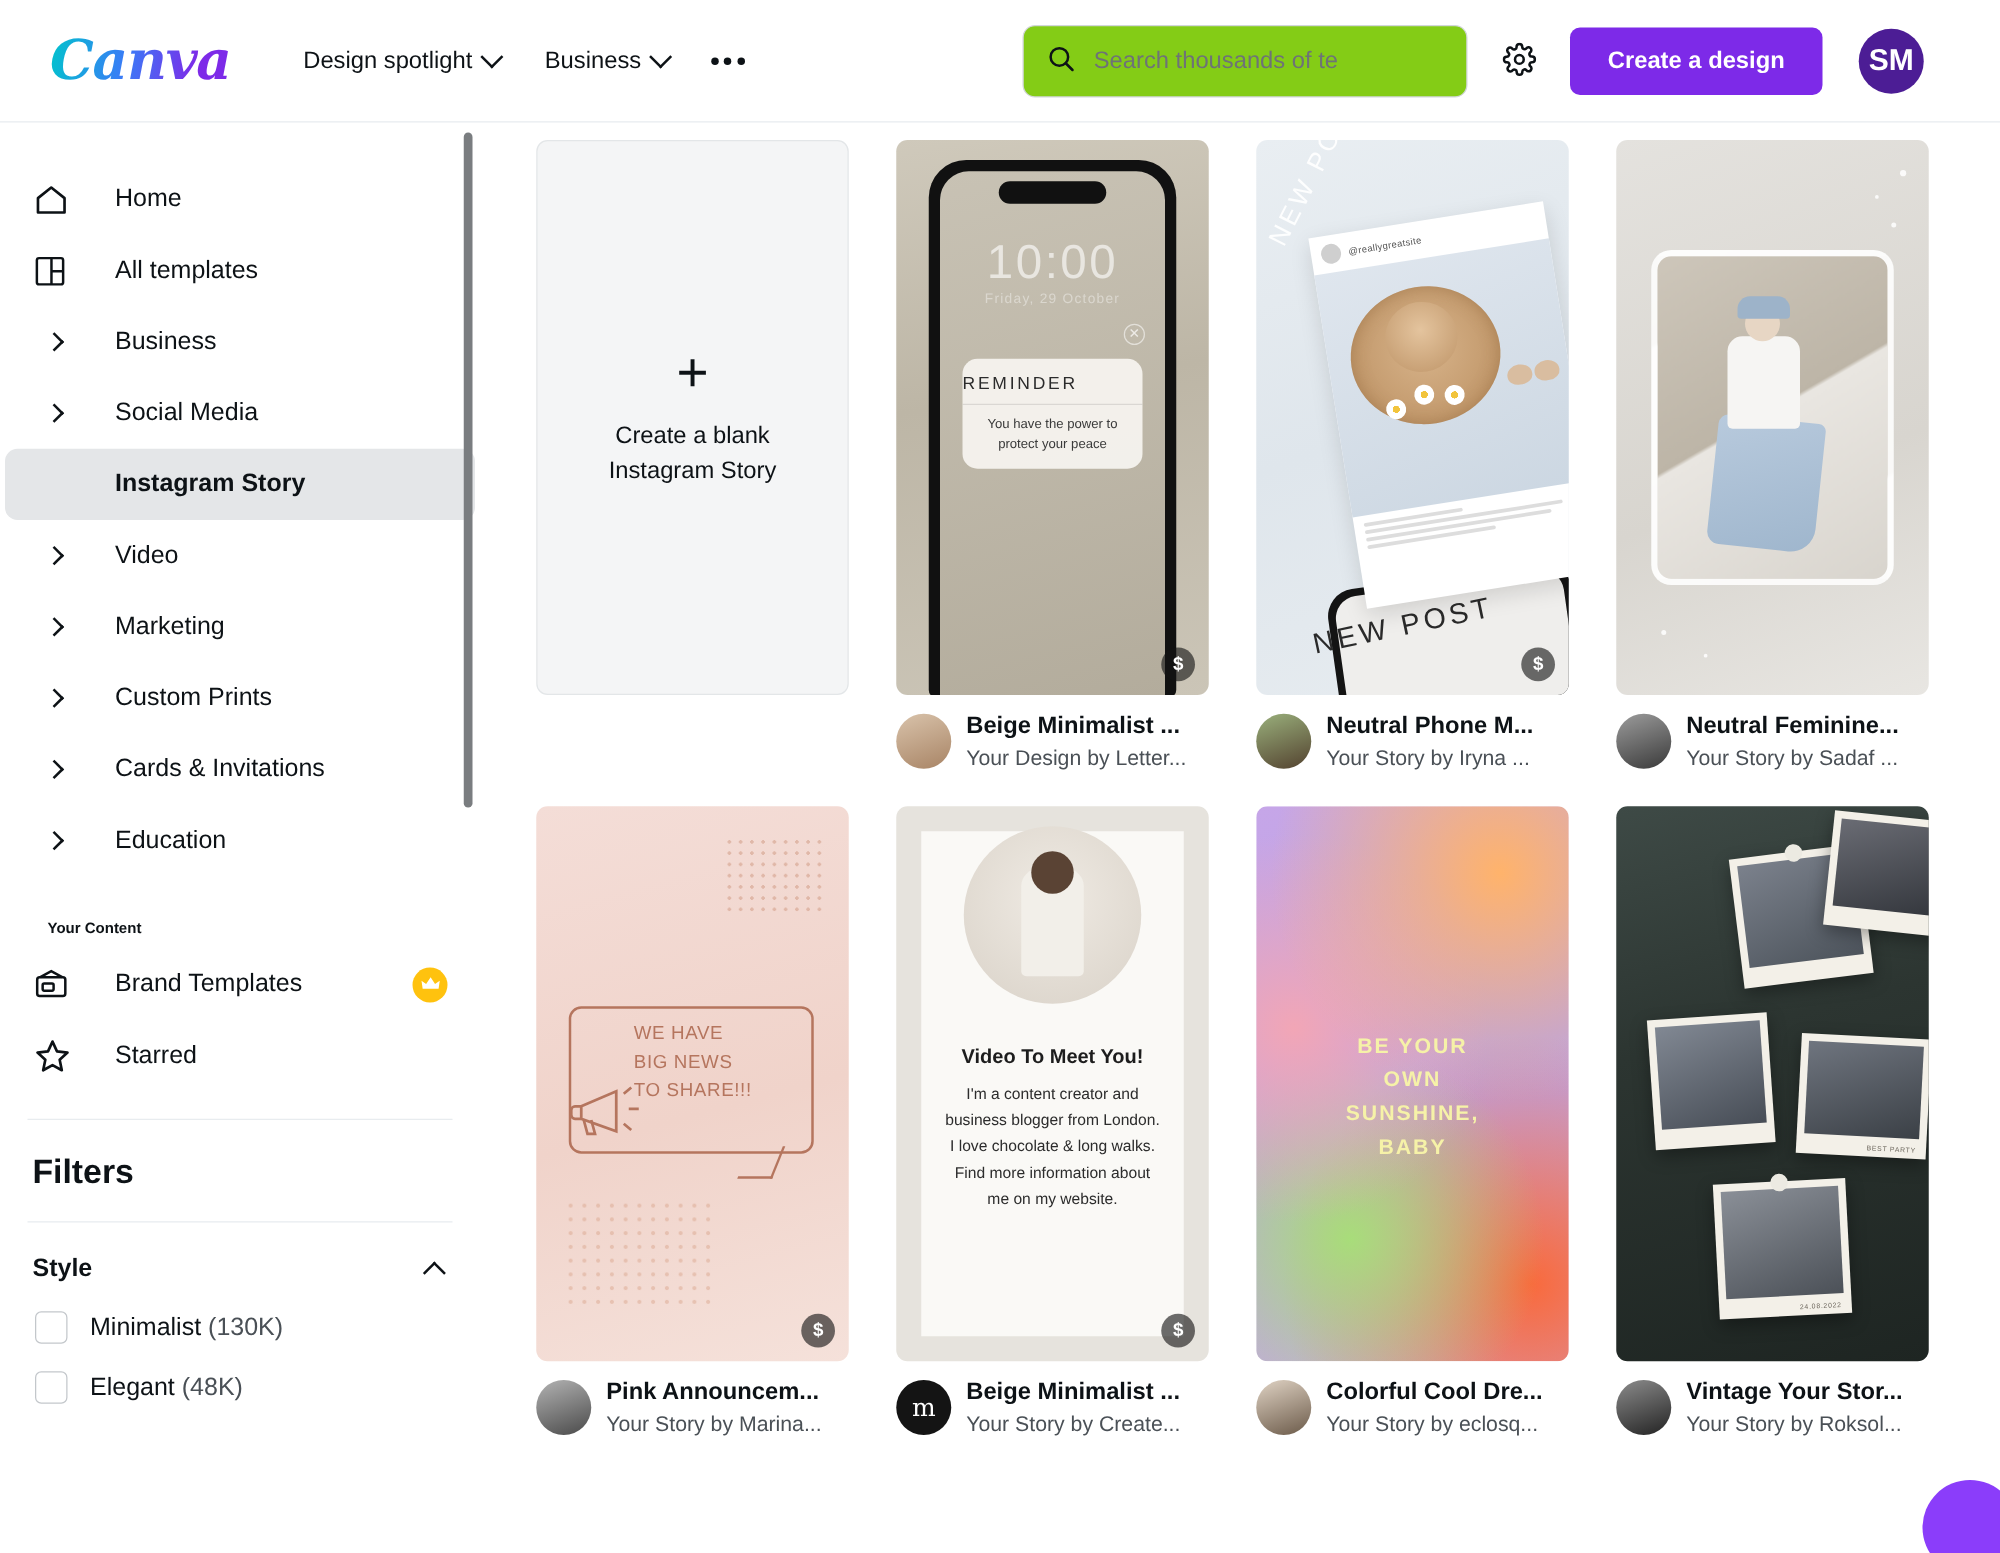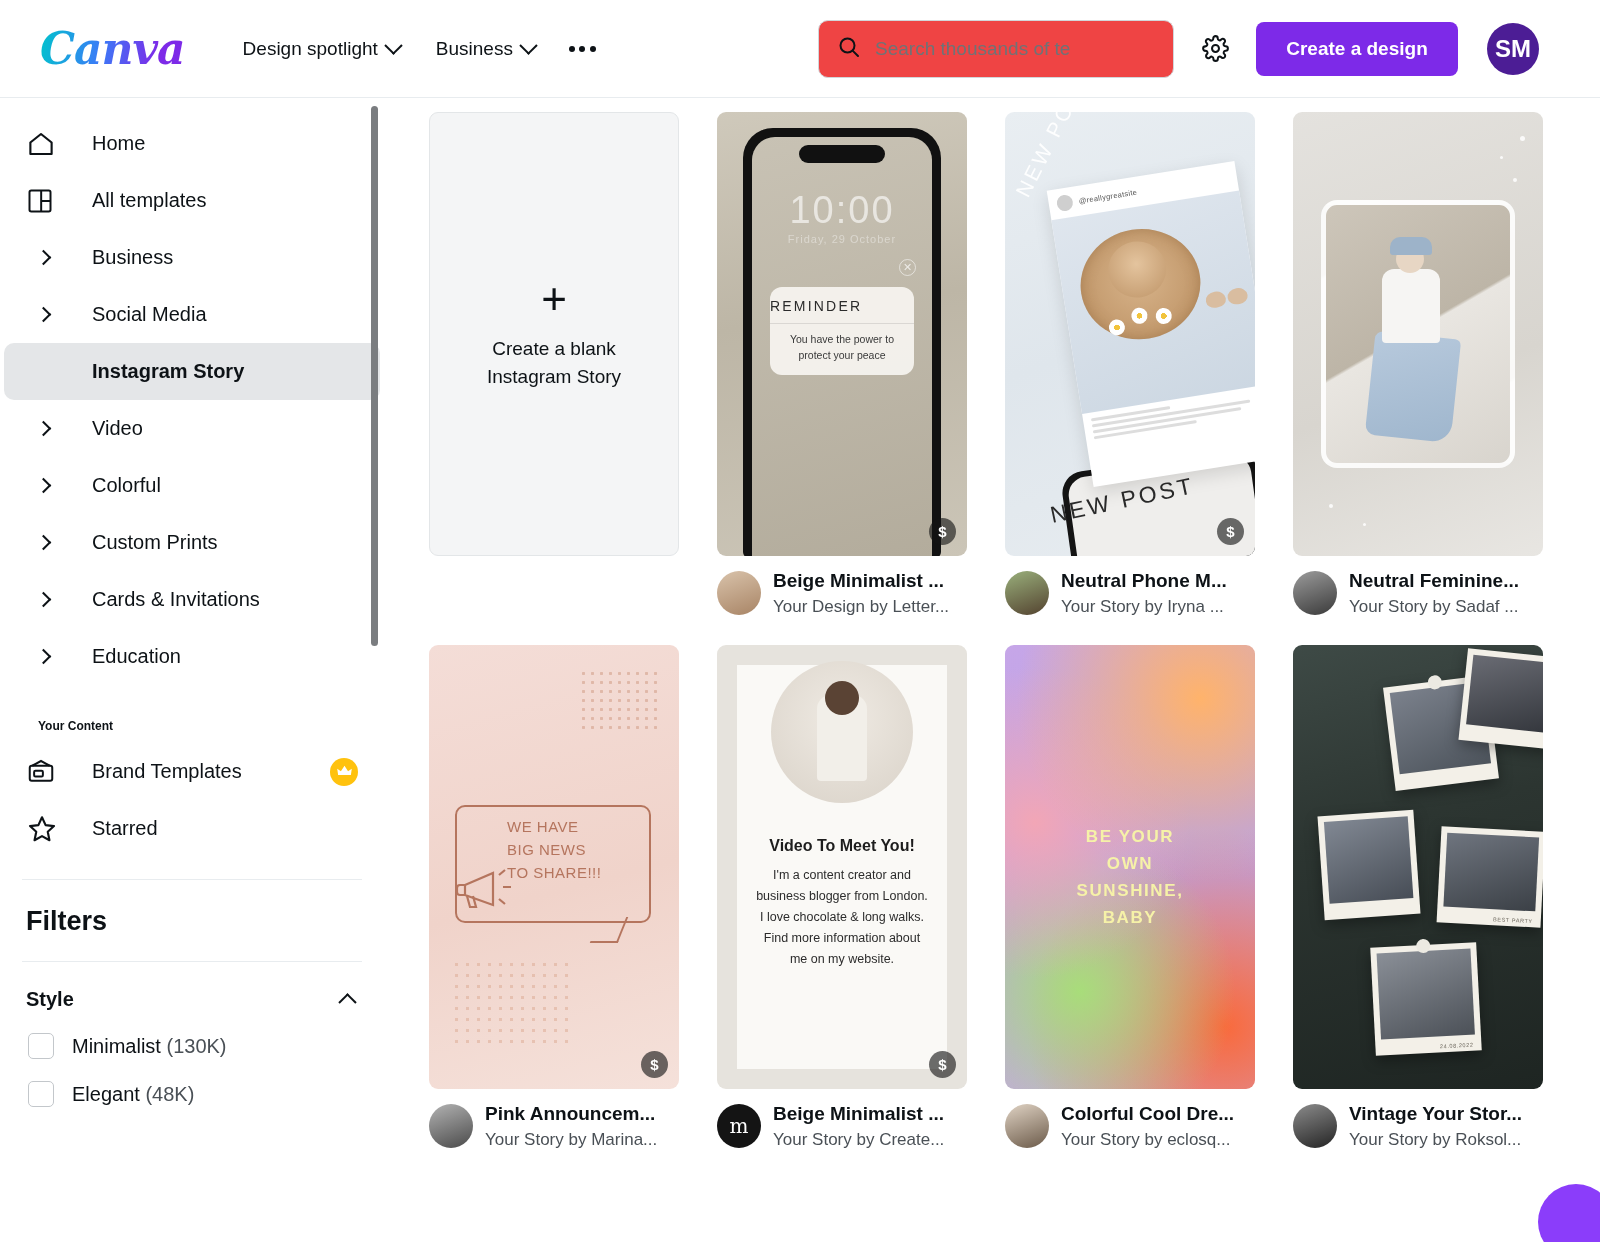--- a/index.html
+++ b/index.html
@@ -33,21 +33,21 @@
   }
   .chev-d { width: 13px; height: 13px; border-right: 2.2px solid #0d1216;
     border-bottom: 2.2px solid #0d1216; transform: rotate(45deg) translate(-2px,-2px); }
   .dots { display: flex; gap: 4.5px; padding: 14px 12px; border-radius: 8px; cursor: pointer; }
   .dots i { width: 6px; height: 6px; border-radius: 50%; background: #0d1216; display: block; }
 
   .searchwrap {
     position: absolute; left: 818px; top: 20px;
     width: 356px; height: 58px;
     border: 1.6px solid #d2d6da; border-radius: 10px;
-    display: flex; align-items: center; background: #ef4444;
+    display: flex; align-items: center; background: #84cc16;
   }
   .search-icon { margin-left: 18px; flex: 0 0 auto; }
   .searchwrap input {
     border: none; outline: none; font-size: 19px; color: #0d1216;
     margin-left: 14px; width: 250px; background: transparent;
     font-family: "Liberation Sans", sans-serif;
   }
   .searchwrap input::placeholder { color: #6e7377; }
 
   .gear-btn { position: absolute; left: 1193px; top: 28px;
@@ -66,21 +66,21 @@
     width: 52px; height: 52px; border-radius: 50%;
     background: #4c1d95; color: #fff; font-size: 24px; font-weight: 700;
     display: flex; align-items: center; justify-content: center; cursor: pointer;
   }
 
   
   .sidebar {
     position: absolute; top: 99px; left: 0; width: 384px; height: 1143px;
     background: #fff; overflow: hidden;
   }
-  .sb-list { padding-top: 16px; }
+  .sb-list { padding-top: 32px; }
   .sb-item {
     display: flex; align-items: center; height: 57px;
     padding-left: 22px; cursor: pointer; border-radius: 8px;
     margin: 0 4px;
   }
   .sb-item.active { background: #e4e6e8; border-radius: 10px; }
   .sb-ico { width: 44px; flex: 0 0 44px; display: flex; align-items: center; }
   .sb-label { font-size: 20px; color: #0d1216; margin-left: 22px; }
   .sb-item.active .sb-label { font-weight: 700; }
   .chev-r {
@@ -383,21 +383,21 @@
       <span class="sb-ico">
           <span class="chev-r"></span>
         </span>
       <span class="sb-label">Video</span>
     </div>
 
     <div class="sb-item">
       <span class="sb-ico">
           <span class="chev-r"></span>
         </span>
-      <span class="sb-label">Colorful</span>
+      <span class="sb-label">Marketing</span>
     </div>
 
     <div class="sb-item">
       <span class="sb-ico">
           <span class="chev-r"></span>
         </span>
       <span class="sb-label">Custom Prints</span>
     </div>
 
     <div class="sb-item">

